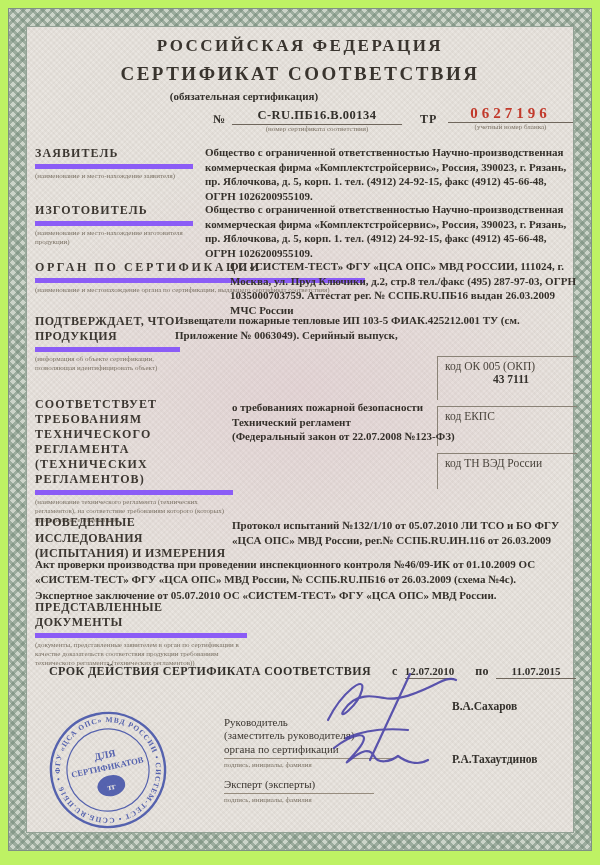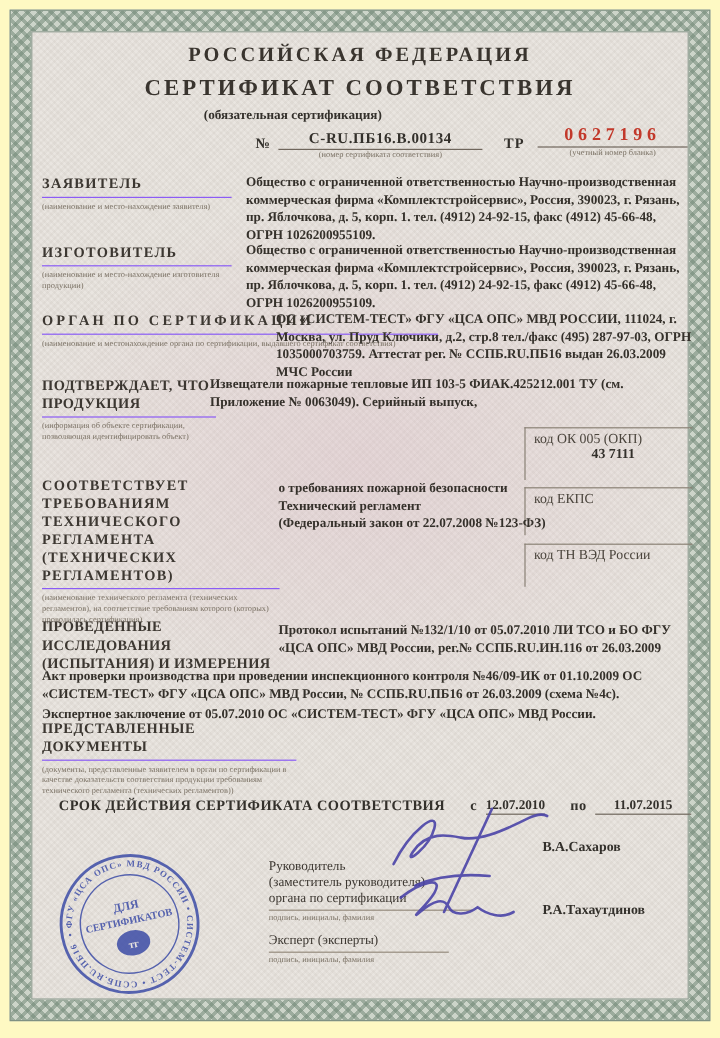--- a/index.html
+++ b/index.html
@@ -1,16 +1,16 @@
 <!DOCTYPE html>
 <html><head>
 <meta charset="utf-8">
 <style>
   html,body{margin:0;padding:0;background:#ffffff;}
-  .page{position:relative;width:600px;height:865px;background:#fef9c3;overflow:hidden;
+  .page{position:relative;width:600px;height:865px;background:#bef264;overflow:hidden;
         font-family:"Liberation Serif","DejaVu Serif",serif;color:#33302b;}
   
   .band{position:absolute;left:8px;top:8px;right:8px;bottom:14px;
         background:
           repeating-linear-gradient(45deg, rgba(116,138,121,.55) 0 3px, rgba(255,255,255,0) 3px 7px),
           repeating-linear-gradient(-45deg, rgba(116,138,121,.55) 0 3px, rgba(255,255,255,0) 3px 7px),
           #ccd4c9;
         border:1px solid #7f9183;}
   .paper{position:absolute;left:26px;top:26px;right:26px;bottom:32px;
          background:
@@ -23,21 +23,21 @@
   .abs{position:absolute;}
   .center{text-align:center;}
   .h-country{font-size:17px;font-weight:bold;letter-spacing:2.5px;color:#39342e;}
   .h-title{font-size:19px;font-weight:bold;letter-spacing:2.5px;color:#39342e;}
   .h-sub{font-size:11px;font-weight:bold;}
   .field-line{border-bottom:1px solid #6f665c;}
   .caption{font-size:7px;color:#7b7265;line-height:1.3;}
   .cert-no{font-size:12.5px;font-weight:bold;letter-spacing:.5px;}
   .red-no{font-size:15px;font-weight:bold;letter-spacing:4px;color:#c2392b;}
   .lbl{font-size:12px;font-weight:bold;letter-spacing:1.1px;color:#3c3731;}
-  .lbl-rule{border-bottom:1px solid #8b5cf6;padding-bottom:3px;margin-bottom:3px;}
+  .lbl-rule{border-bottom:5px solid #8b5cf6;padding-bottom:3px;margin-bottom:3px;}
   .body-t{font-size:11px;font-weight:bold;line-height:1.33;color:#34302a;}
   .code-box{border-left:1px solid #8a8276;border-top:1px solid #8a8276;padding:3px 0 0 7px;}
   .code-lbl{font-size:11.5px;color:#4a443c;}
   .code-val{font-size:11.5px;font-weight:bold;text-align:center;margin-top:1px;}
   .validity{display:flex;align-items:flex-end;gap:7px;}
   .validity .vl{font-size:12px;font-weight:bold;letter-spacing:.4px;white-space:nowrap;margin-left:14px;}
   .vfield{border-bottom:1px solid #6f665c;text-align:center;font-size:11px;font-weight:bold;padding-bottom:1px;}
   .role{font-size:11px;line-height:1.22;color:#3c3731;margin-top:28px;}
   .role-rule{border-bottom:1px solid #968c7e;padding-bottom:2px;margin-bottom:2px;}
   .name{font-size:11.5px;font-weight:bold;}

